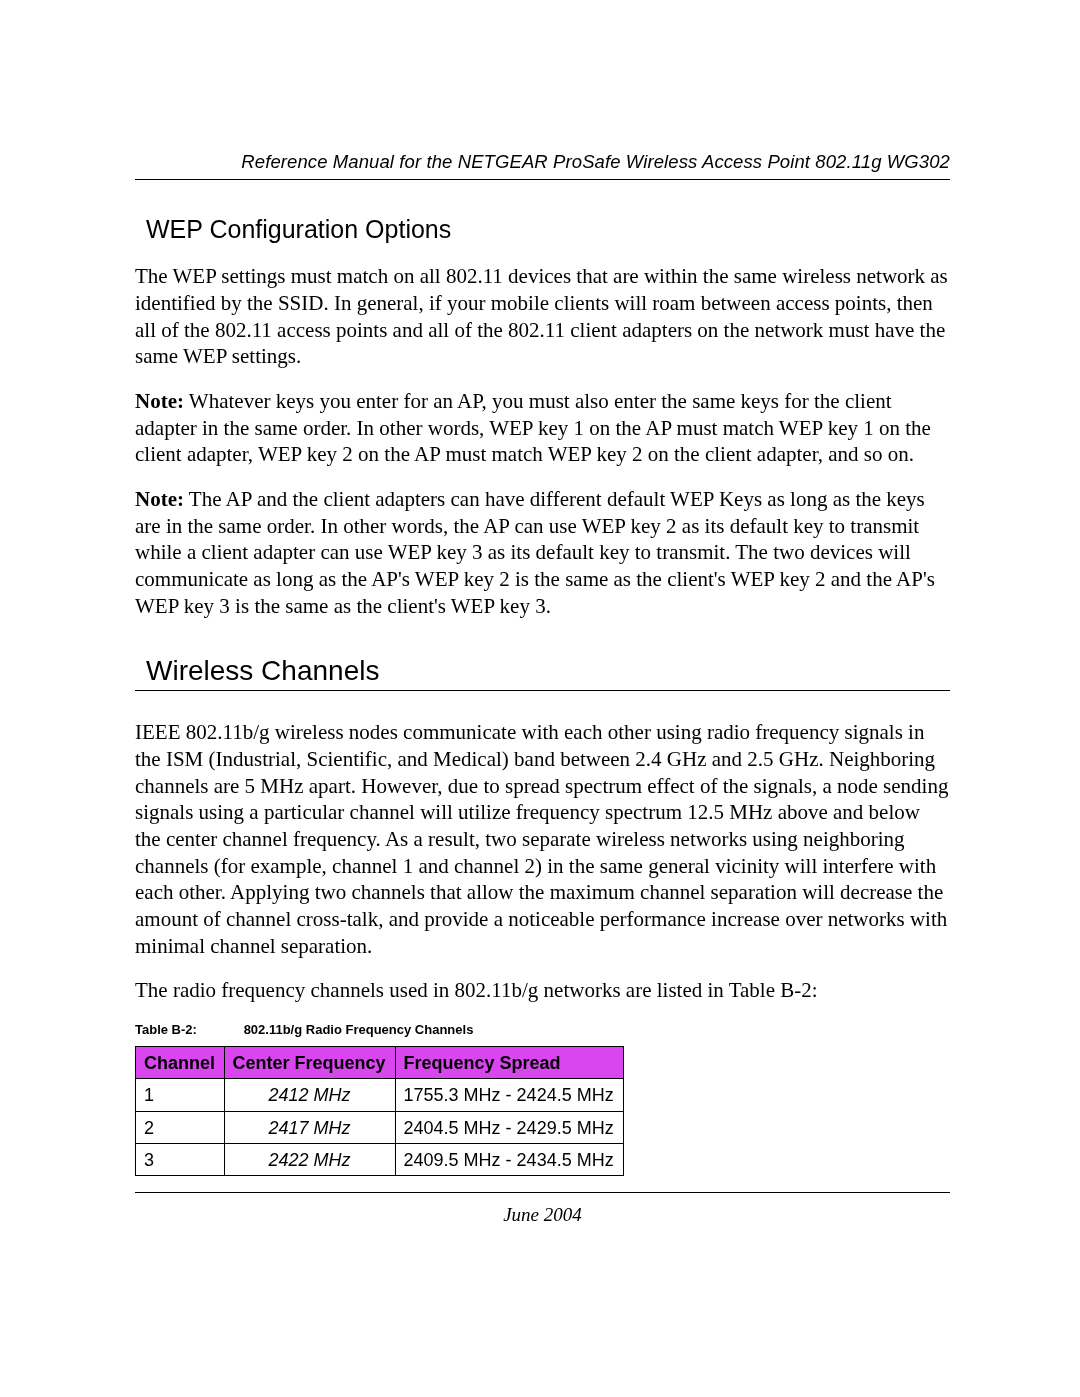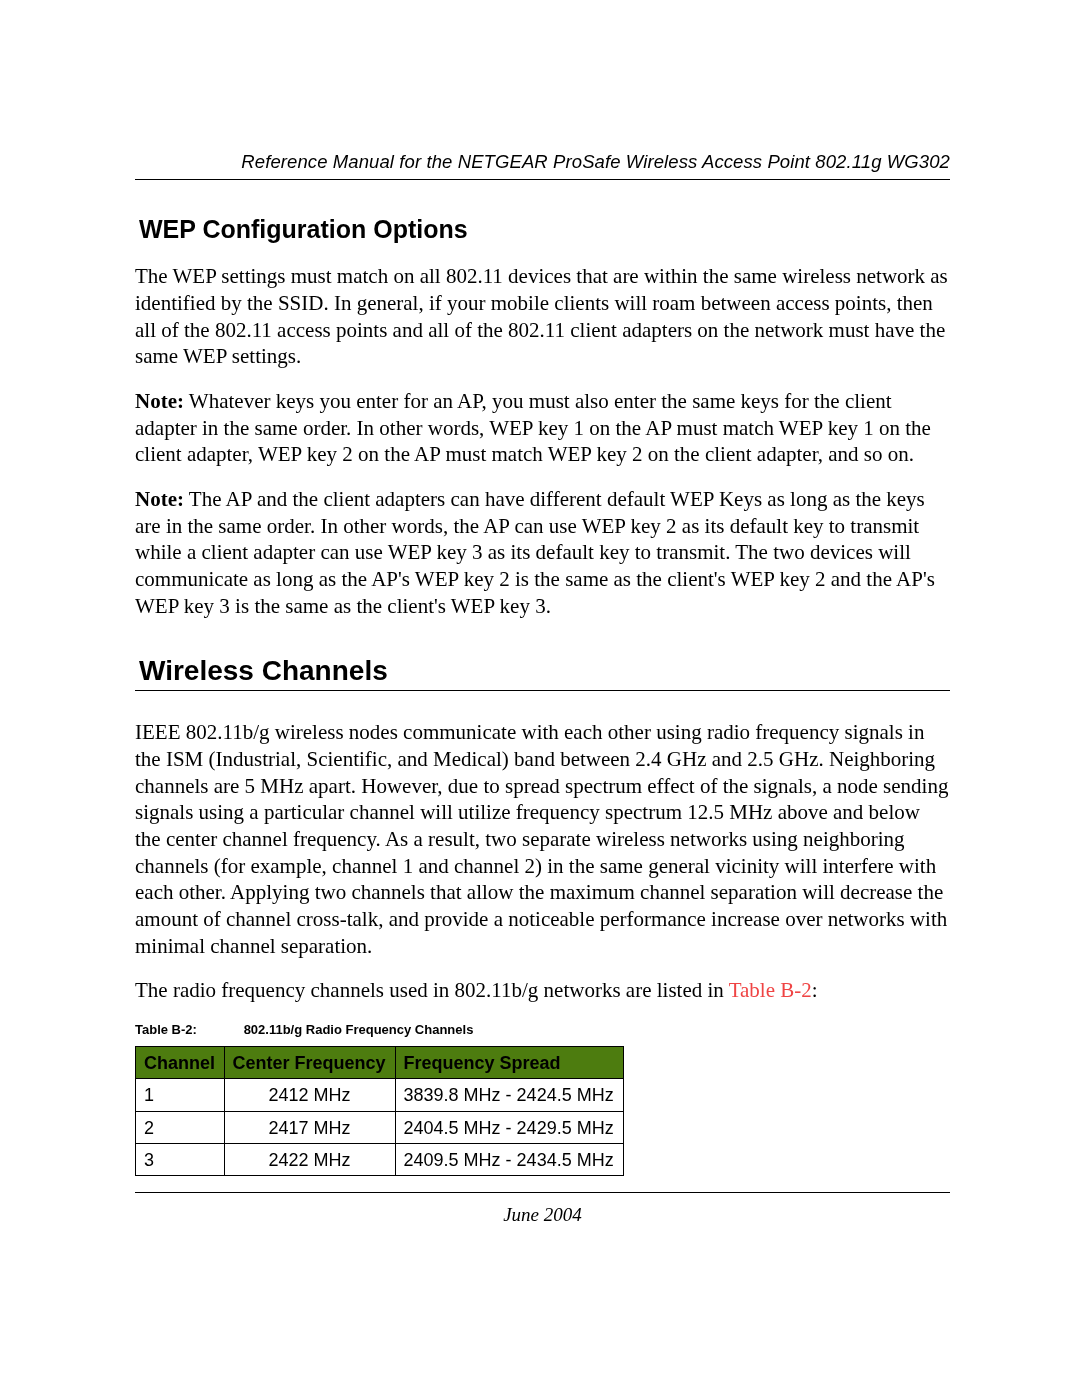--- a/index.html
+++ b/index.html
@@ -30,41 +30,41 @@
     border: none;
     border-top: 1.5px solid #000;
     margin: 4px 0 0 0;
   }
   hr.rule.under-head {
     margin-top: 6px;
     margin-bottom: 34px;
   }
   h2.section {
     font-family: Arial, Helvetica, sans-serif;
-    font-weight: bold;
+    font-weight: normal;
     font-size: 25px;
-    margin: 0 0 18px 4px;
+    margin: 0 0 18px 11px;
   }
   h2.section.major {
     font-size: 28px;
     margin-top: 34px;
     margin-bottom: 2px;
   }
   hr.after-major {
     border: none;
     border-top: 1.5px solid #000;
     margin: 2px 0 28px 0;
   }
   p.body {
     margin: 0 0 18px 0;
     font-size: 21px;
     line-height: 1.27;
   }
   .bold { font-weight: bold; }
-  .link { color: #ef4444; }
+  .link { color: #000000; }
   .table-caption {
     font-family: Arial, Helvetica, sans-serif;
     font-weight: bold;
     font-size: 13px;
     margin-top: 18px;
     margin-bottom: 8px;
   }
   .table-caption .tlabel { display:inline-block; width: 105px; }
   table.freq {
     border-collapse: collapse;
@@ -74,24 +74,25 @@
   }
   table.freq th, table.freq td {
     border: 1px solid #000;
     padding: 4px 8px 3px 8px;
     text-align: left;
     vertical-align: middle;
     line-height: 1.35;
   }
   table.freq th {
     font-weight: bold;
-    background: #4d7c0f;
+    background: #d946ef;
   }
   table.freq td.center {
     text-align: center;
+    font-style: italic;
   }
   .footer-rule {
     border: none;
     border-top: 1.5px solid #000;
     margin-top: 16px;
     margin-bottom: 4px;
   }
   .footer-row {
     display: flex;
     justify-content: space-between;
@@ -146,21 +147,21 @@
       <tr>
         <th>Channel</th>
         <th>Center Frequency</th>
         <th>Frequency Spread</th>
       </tr>
     </thead>
     <tbody>
       <tr>
         <td>1</td>
         <td class="center">2412 MHz</td>
-        <td>3839.8 MHz - 2424.5 MHz</td>
+        <td>1755.3 MHz - 2424.5 MHz</td>
       </tr>
       <tr>
         <td>2</td>
         <td class="center">2417 MHz</td>
         <td>2404.5 MHz - 2429.5 MHz</td>
       </tr>
       <tr>
         <td>3</td>
         <td class="center">2422 MHz</td>
         <td>2409.5 MHz - 2434.5 MHz</td>

